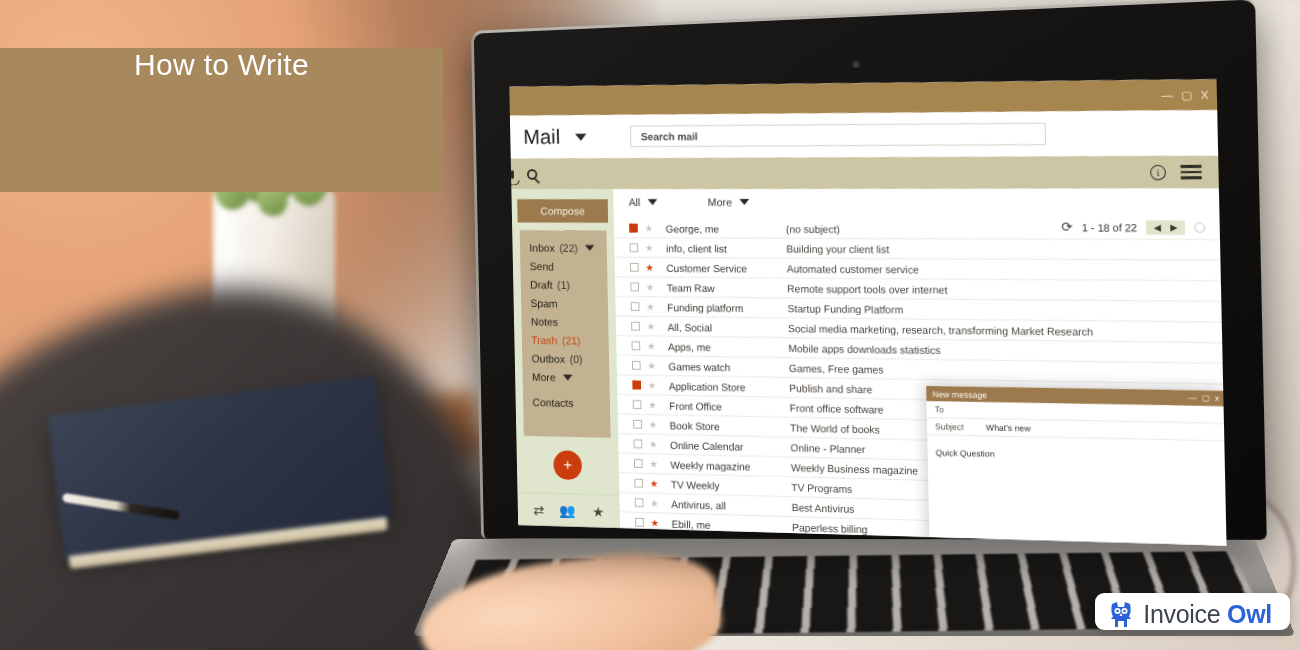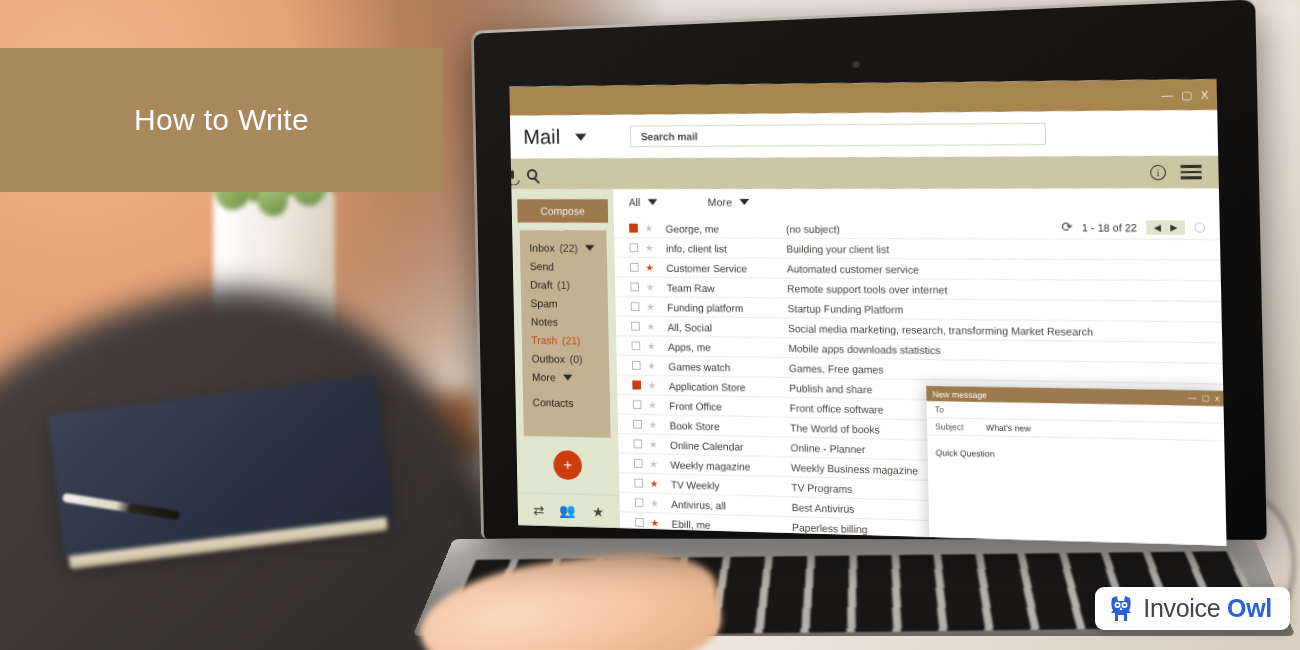--- a/index.html
+++ b/index.html
@@ -235,33 +235,33 @@
   }
   .cp-wins{ display:flex; gap:5px; font-size:8px; }
   .cp-field{ height:17px; border-bottom:1px solid #eceae5; display:flex; align-items:center; padding-left:8px; font-size:8.5px; color:#5a544c; gap:22px; }
   .cp-field .val{ color:#33302b; }
   .cp-body{ flex:1; padding:12px 8px; font-size:8.5px; color:#33302b; }
 
   
   #banner{
     position:absolute; left:0; top:48px; width:443px; height:144px;
     background:#a7895d; z-index:20;
-    display:flex; flex-direction:column; align-items:center; justify-content:center;
+    display:flex; flex-direction:column; align-items:center; justify-content:flex-start;
   }
   #banner .l1{ color:#fff; font-size:30px; font-weight:normal; letter-spacing:.3px; }
   #banner .l2{ color:#fff; font-size:45px; font-weight:bold; margin-top:2px; letter-spacing:-.3px; }
   #banner-shade{
     position:absolute; left:0; top:176px; width:443px; height:16px;
     background:rgba(180,155,115,.92); z-index:19;
   }
 
   
   #logo{
     position:absolute; right:10px; bottom:20px; z-index:22;
-    background:#fff; border-radius:9px; padding:7px 18px 7px 13px;
+    background:#fff; border-radius:9px; padding:7px 18px 1px 13px;
     display:flex; align-items:center; gap:9px;
     box-shadow:0 2px 8px rgba(0,0,0,.22);
   }
   #logo .owl{ width:26px;height:28px; }
   #logo .txt{ font-size:25px; color:#3e4550; letter-spacing:-.3px; }
   #logo .txt b{ color:#2b62d9; }
 </style>
 </head>
 <body>
 

